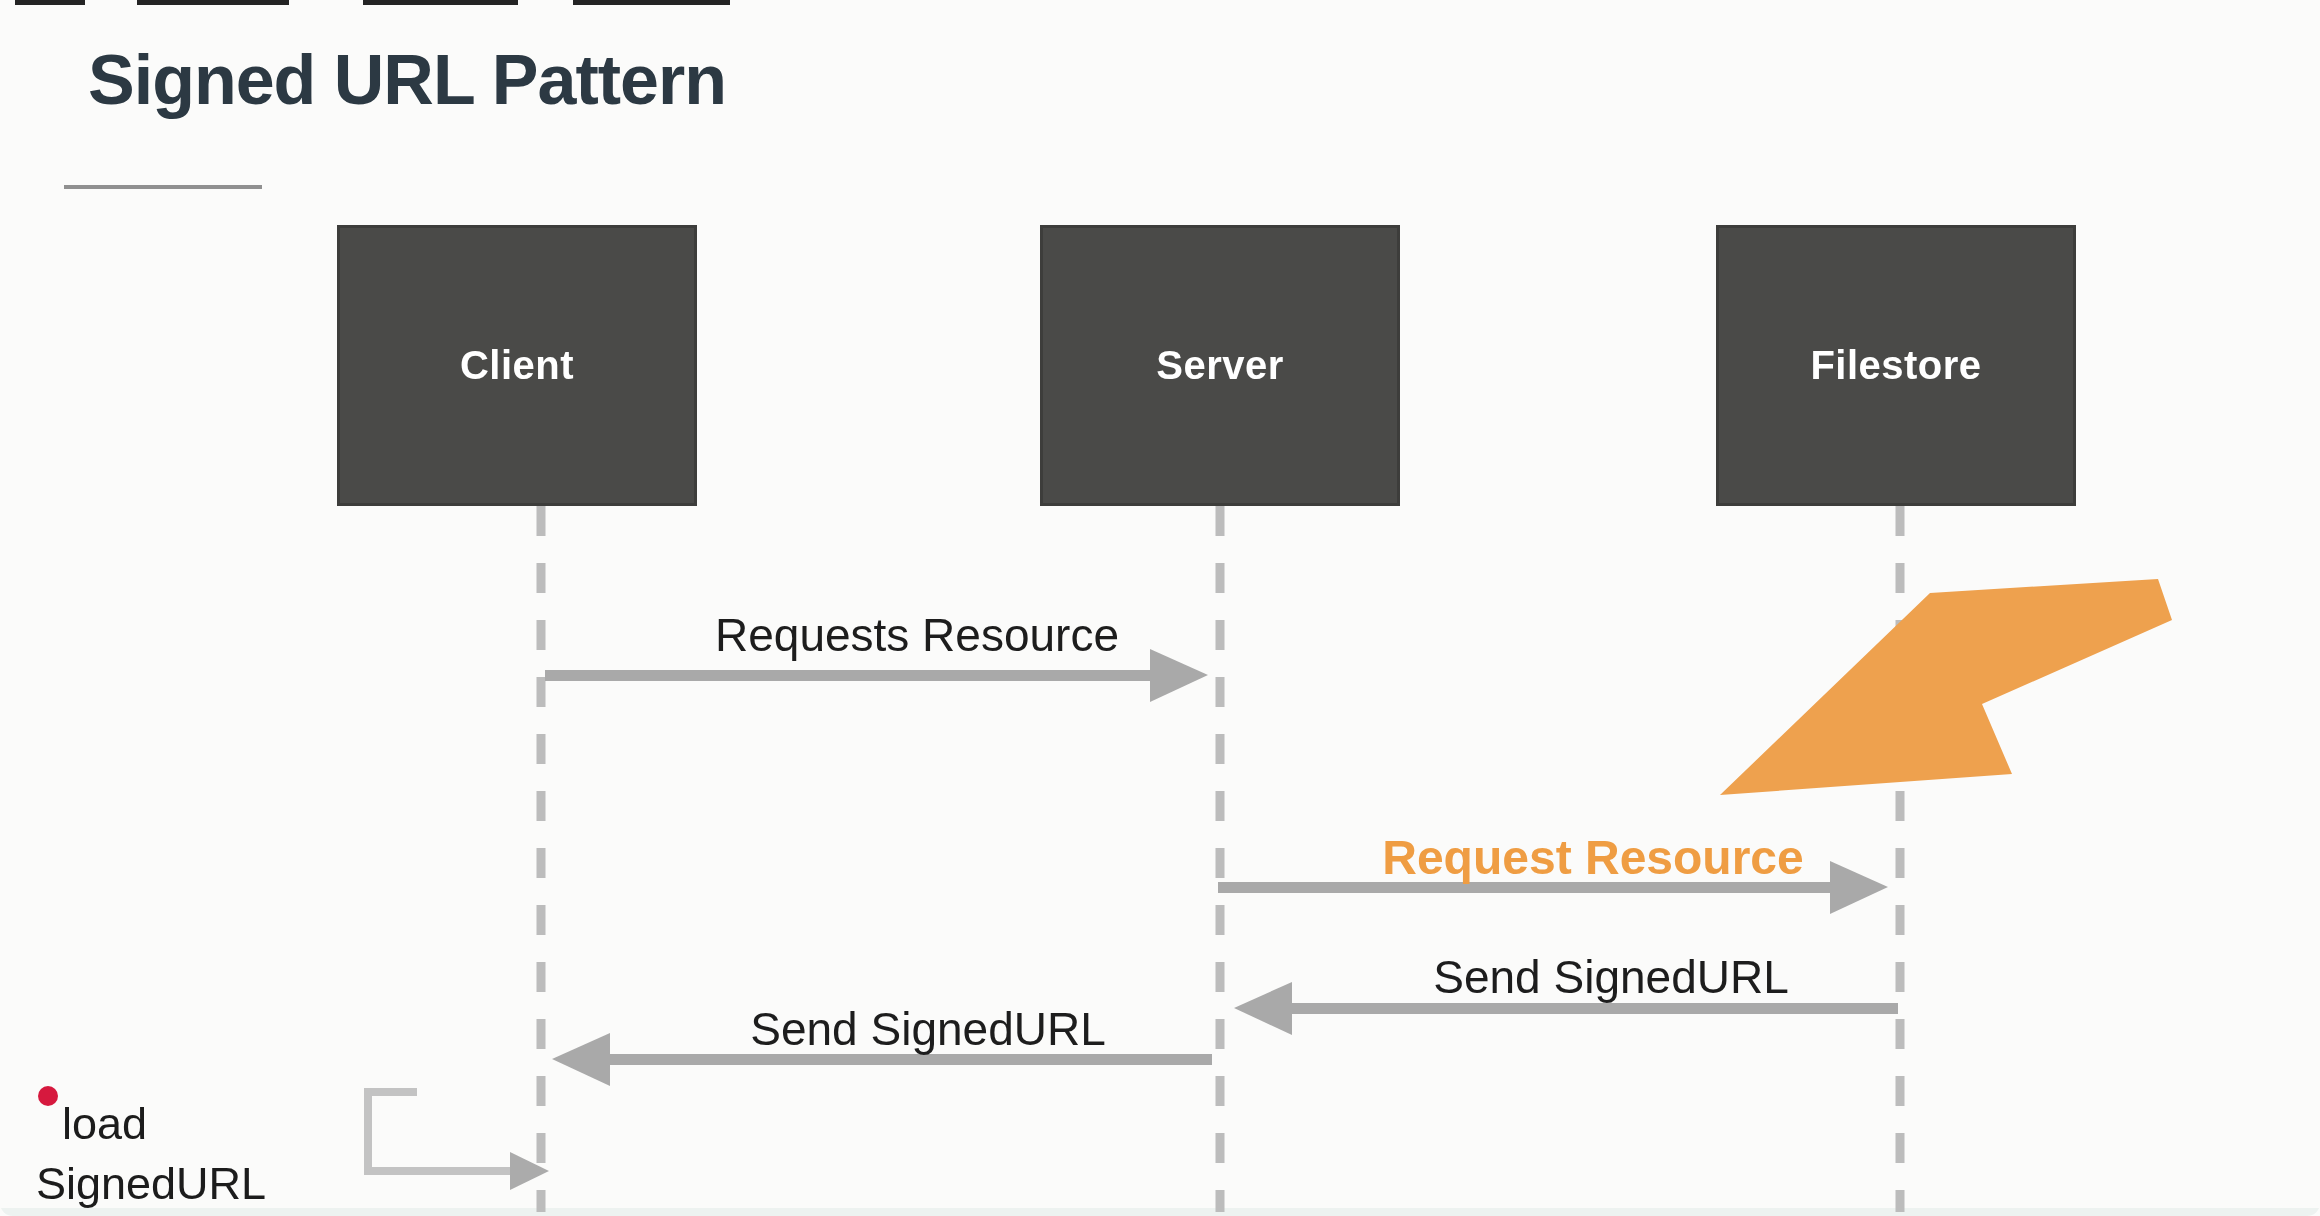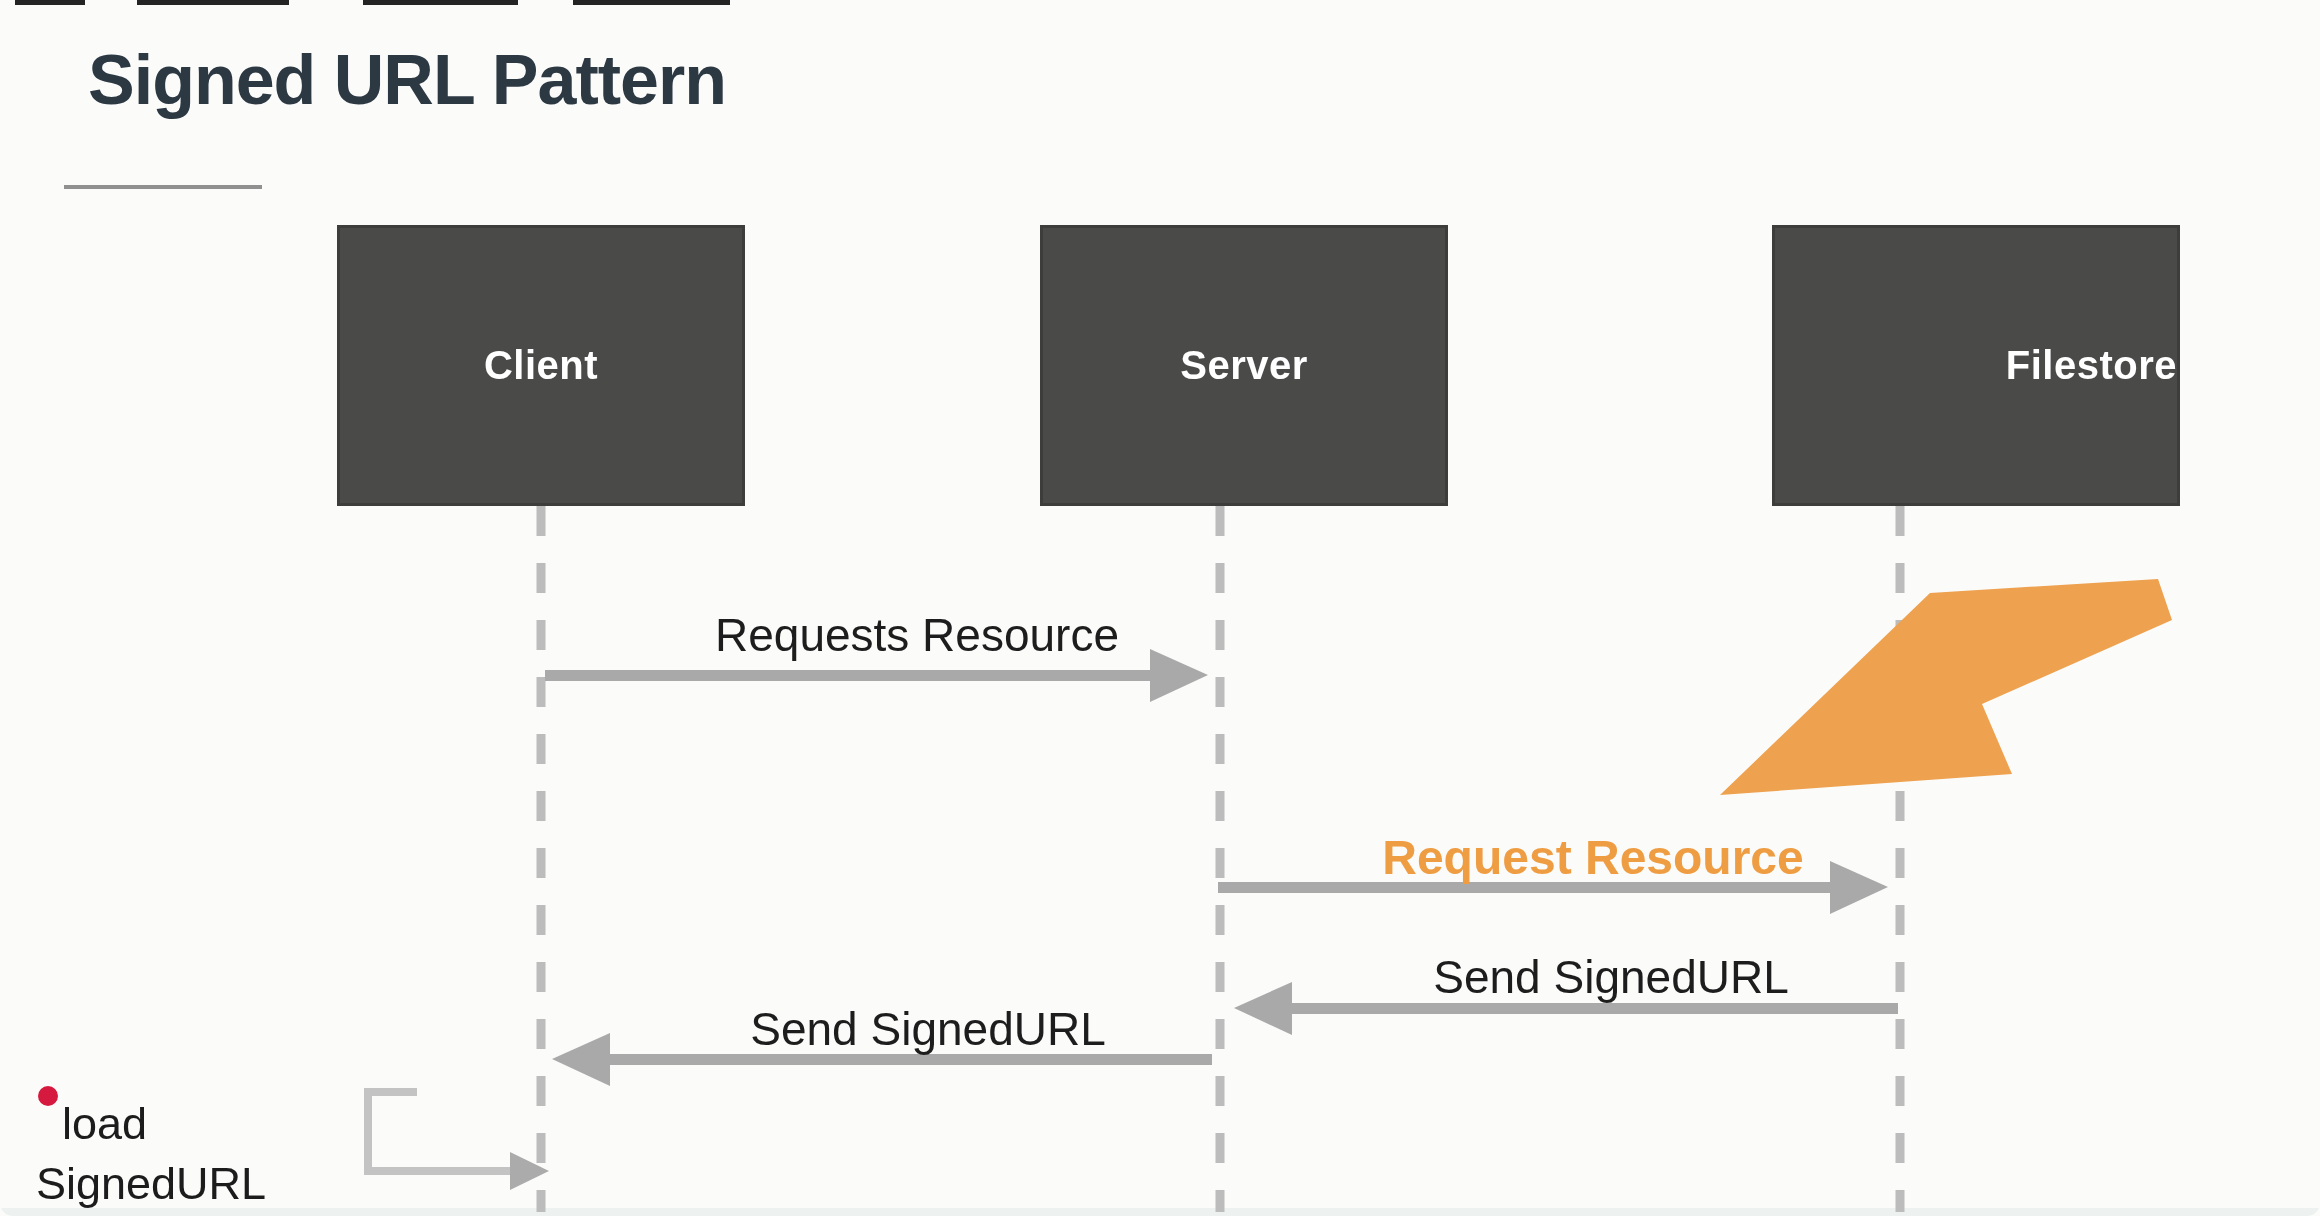--- a/index.html
+++ b/index.html
@@ -28,39 +28,39 @@
     top: 40px;
     font-size: 70px;
     font-weight: bold;
     letter-spacing: -1px;
     color: #2c3943;
     white-space: nowrap;
   }
   .actor-box {
     position: absolute;
     top: 225px;
-    width: 408px;
+    width: 360px;
     height: 281px;
     box-sizing: border-box;
     background: #4a4a48;
     border: 3px solid #3d3d3b;
     display: flex;
     align-items: center;
     justify-content: center;
   }
   .actor-label {
     color: #ffffff;
     font-weight: bold;
     font-size: 40px;
     letter-spacing: 0.5px;
     white-space: nowrap;
   }
   #actor-client    { left: 337px; }
   #actor-server    { left: 1040px; }
-  #actor-filestore { left: 1772px; justify-content: flex-end; }
+  #actor-filestore { left: 1716px; }
   .msg-label {
     position: absolute;
     transform: translateX(-50%);
     font-size: 46px;
     color: #1d1d1d;
     white-space: nowrap;
     margin-left: 47px;
   }
   .msg-label.orange {
     color: #ef9d43;

